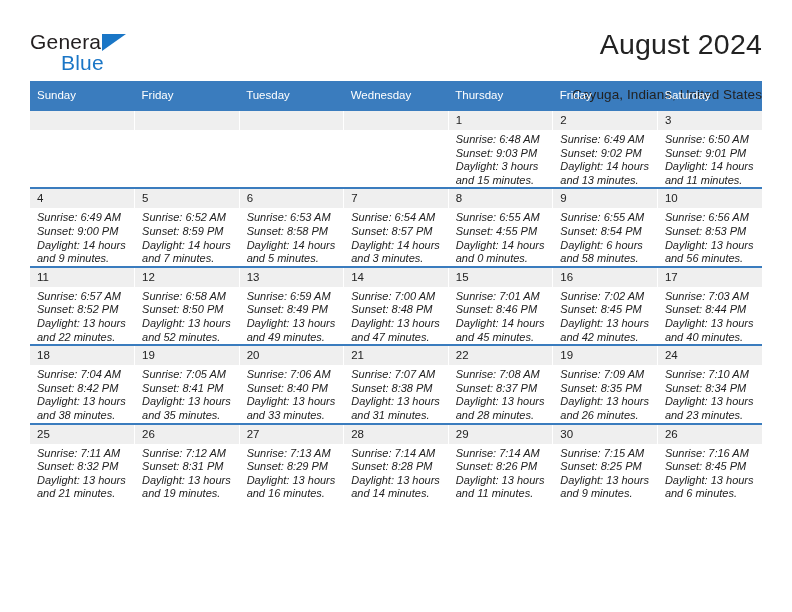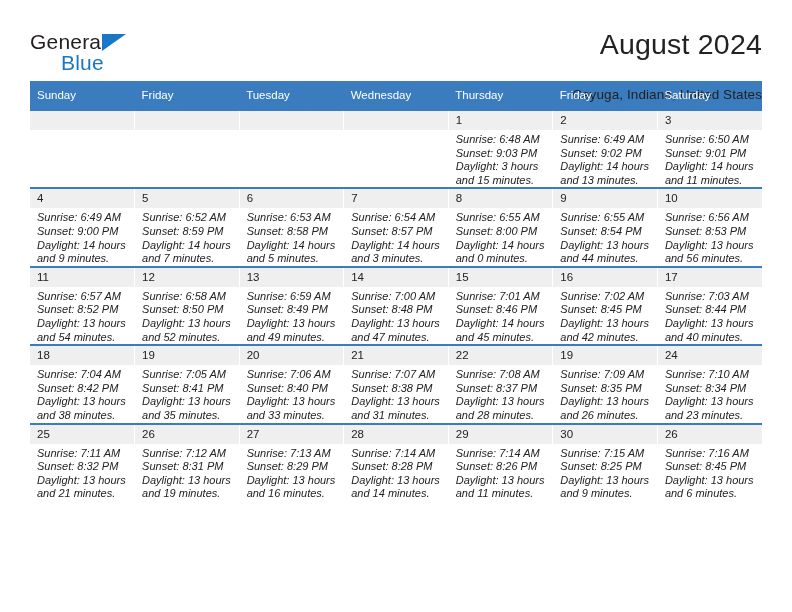--- a/index.html
+++ b/index.html
@@ -259,32 +259,32 @@
                 <div>Sunset: 8:57 PM</div>
                 <div class="wrap2">Daylight: 14 hours and 3 minutes.</div>
               </div>
             </div>
           </td>
           <td>
             <div class="cell">
               <div class="daynum">8</div>
               <div class="details">
                 <div>Sunrise: 6:55 AM</div>
-                <div>Sunset: 8:00 PM</div>
+                <div>Sunset: 4:55 PM</div>
                 <div class="wrap2">Daylight: 14 hours and 0 minutes.</div>
               </div>
             </div>
           </td>
           <td>
             <div class="cell">
               <div class="daynum">9</div>
               <div class="details">
                 <div>Sunrise: 6:55 AM</div>
                 <div>Sunset: 8:54 PM</div>
-                <div class="wrap2">Daylight: 13 hours and 44 minutes.</div>
+                <div class="wrap2">Daylight: 6 hours and 58 minutes.</div>
               </div>
             </div>
           </td>
           <td>
             <div class="cell">
               <div class="daynum">10</div>
               <div class="details">
                 <div>Sunrise: 6:56 AM</div>
                 <div>Sunset: 8:53 PM</div>
                 <div class="wrap2">Daylight: 13 hours and 56 minutes.</div>
@@ -292,21 +292,21 @@
             </div>
           </td>
         </tr>
         <tr class="week-row">
           <td>
             <div class="cell">
               <div class="daynum">11</div>
               <div class="details">
                 <div>Sunrise: 6:57 AM</div>
                 <div>Sunset: 8:52 PM</div>
-                <div class="wrap2">Daylight: 13 hours and 54 minutes.</div>
+                <div class="wrap2">Daylight: 13 hours and 22 minutes.</div>
               </div>
             </div>
           </td>
           <td>
             <div class="cell">
               <div class="daynum">12</div>
               <div class="details">
                 <div>Sunrise: 6:58 AM</div>
                 <div>Sunset: 8:50 PM</div>
                 <div class="wrap2">Daylight: 13 hours and 52 minutes.</div>

